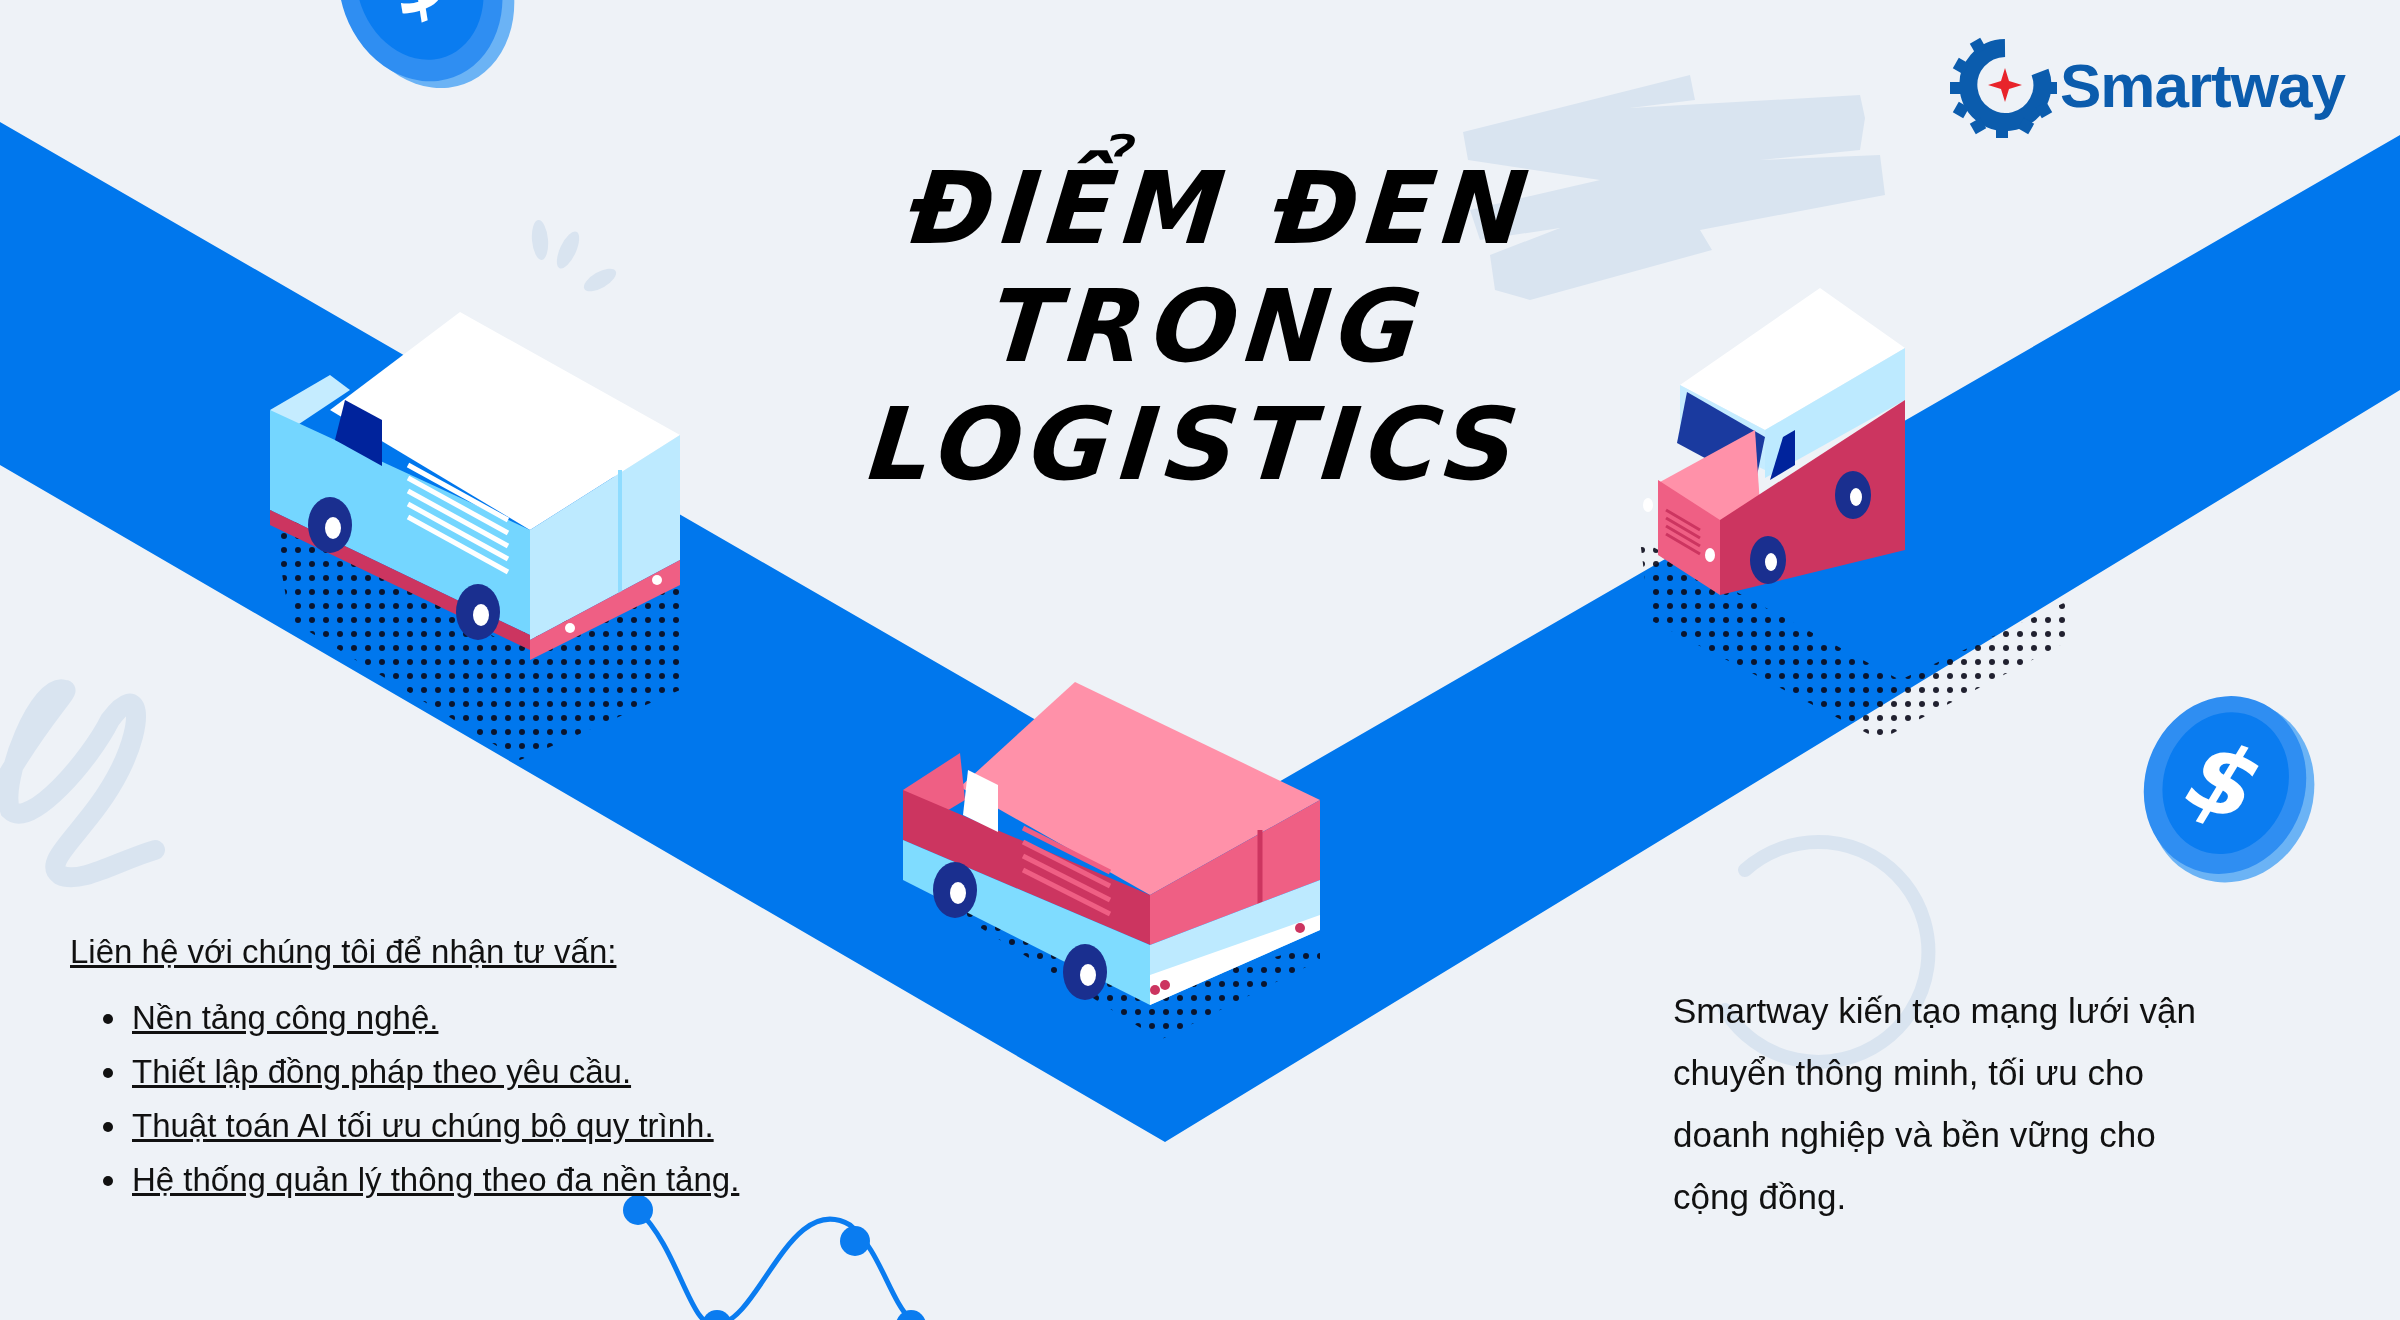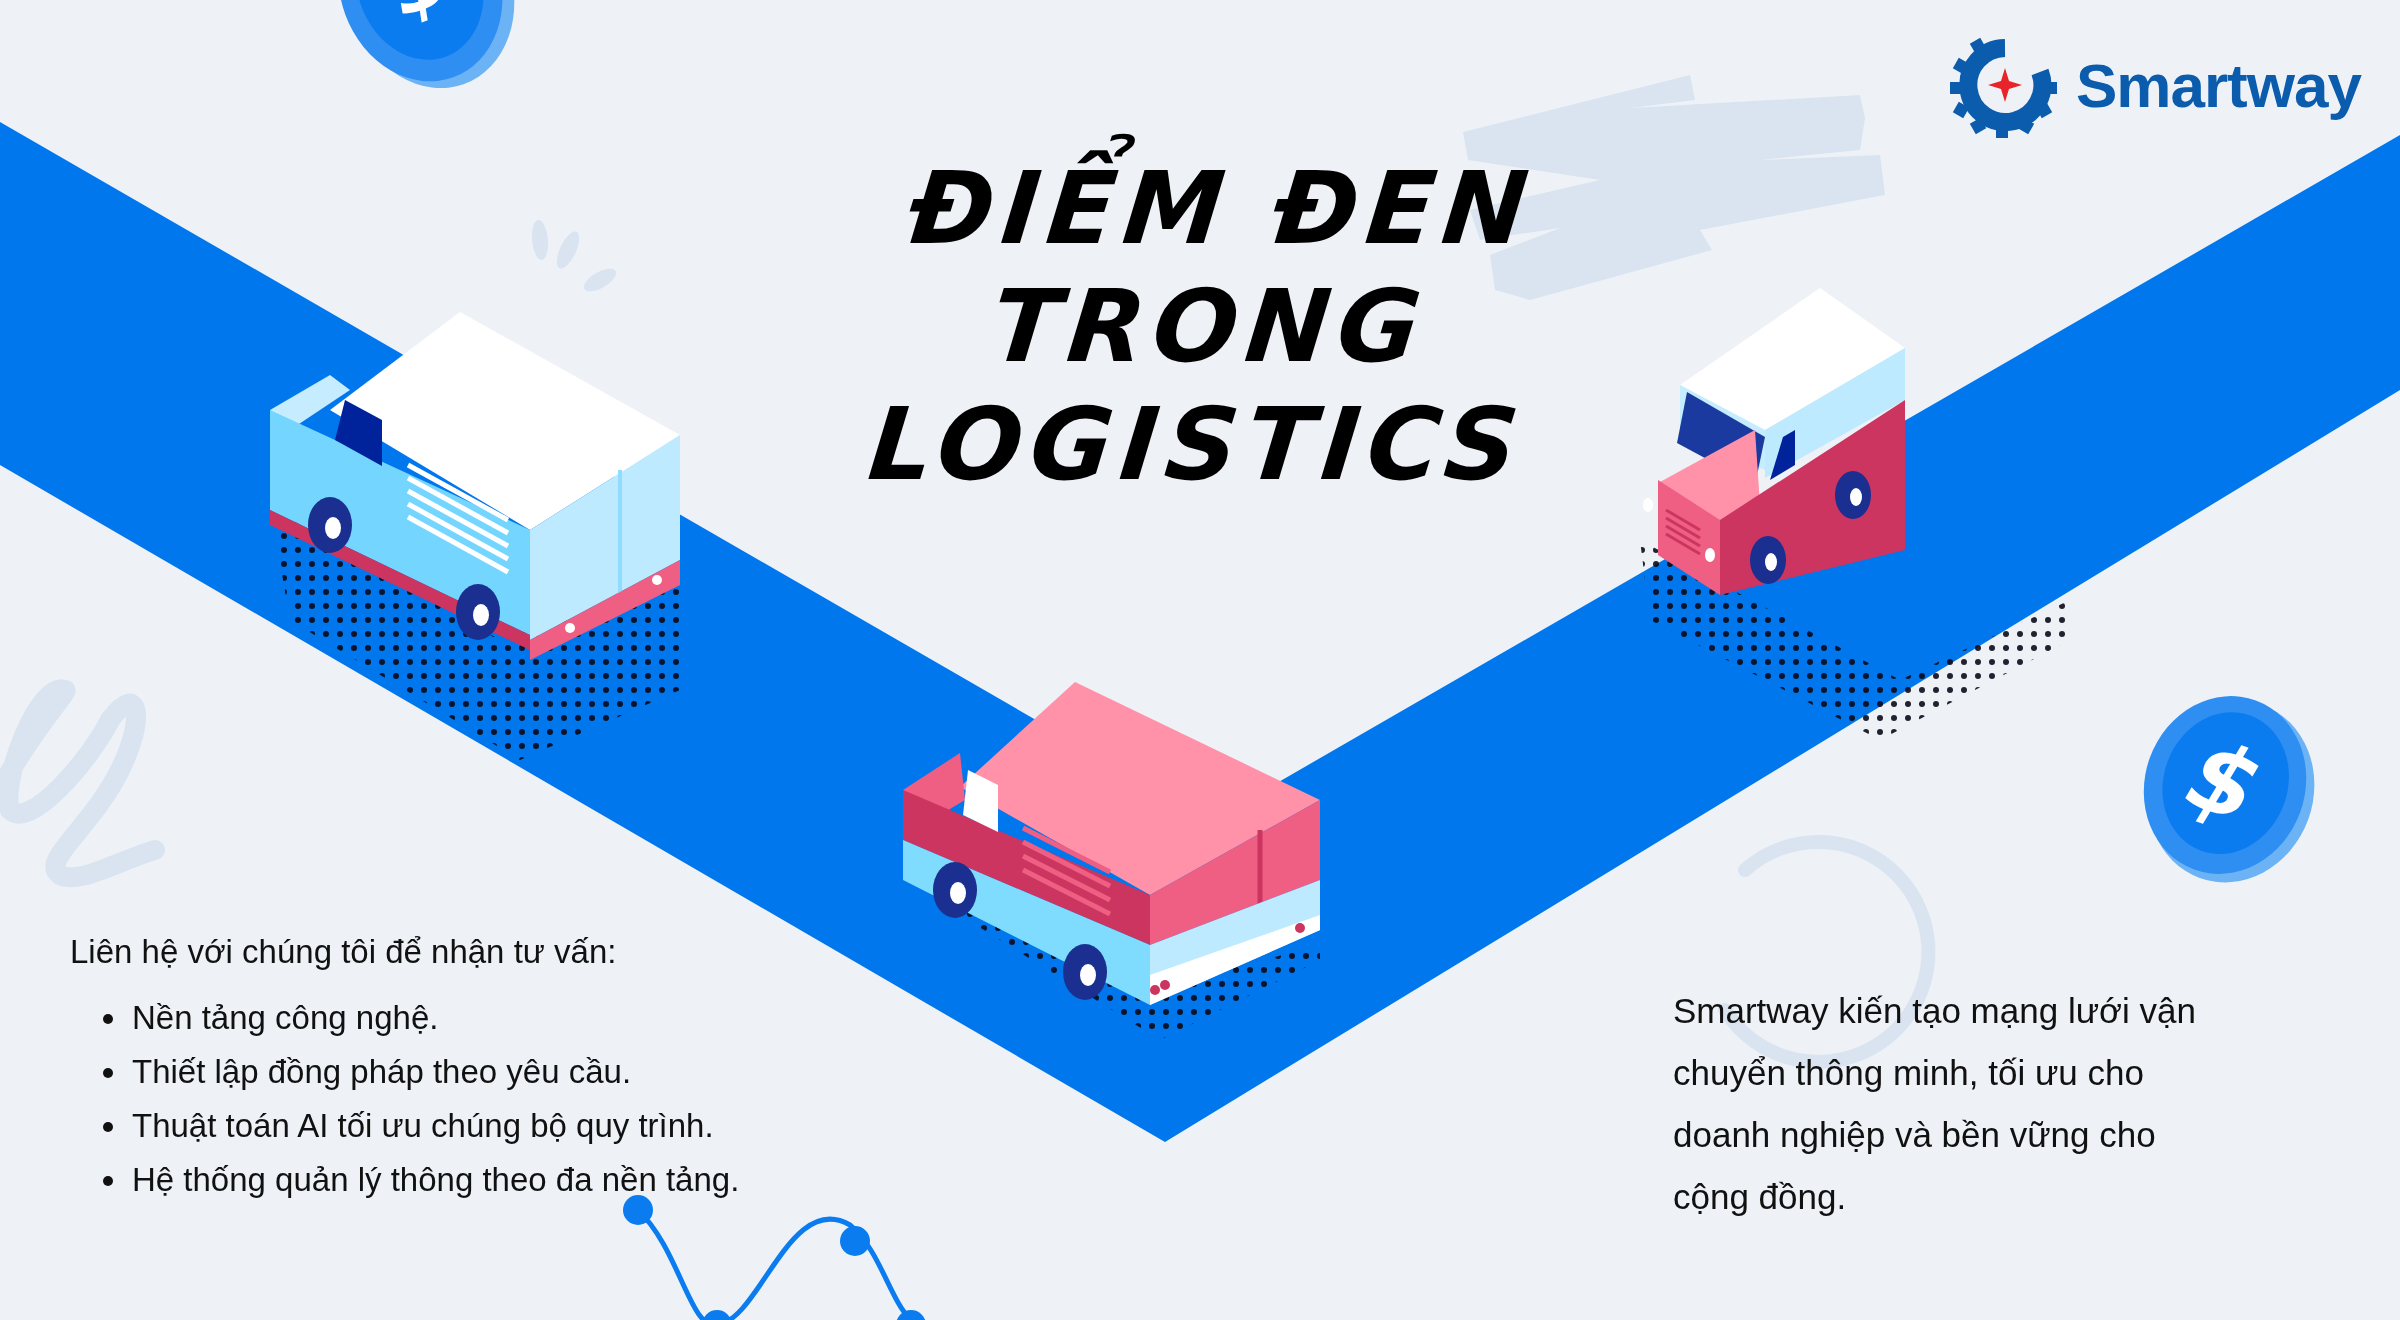--- a/index.html
+++ b/index.html
@@ -5,22 +5,22 @@
   html, body { margin:0; padding:0; }
   body { width:2400px; height:1320px; overflow:hidden; background:#eef2f7; position:relative;
          font-family:"Liberation Sans", "DejaVu Sans", sans-serif; }
   svg.full { position:absolute; left:0; top:0; width:2400px; height:1320px; }
   .title { position:absolute; left:860px; top:150px; width:700px; text-align:center;
            font-family:"DejaVu Sans", sans-serif; font-weight:bold; font-style:italic;
            font-size:100px; line-height:118px; letter-spacing:8px; color:#000; transform:skewX(-6deg); }
   .title div { white-space:nowrap; }
   .logo { position:absolute; left:1950px; top:30px; height:110px; display:flex; align-items:center; }
   .logo-text { font-family:"Liberation Sans", sans-serif; font-weight:bold; font-size:62px; color:#0b5cad;
-               letter-spacing:-1px; margin-left:16px; }
-  .left-text { position:absolute; left:70px; top:925px; font-size:33px; color:#111; line-height:54px; }
+               letter-spacing:-1px; margin-left:0; }
+  .left-text { position:absolute; left:70px; top:925px; font-size:33px; color:#111; line-height:54px;text-decoration:underline; }
   .left-text ul { margin:12px; padding-left:48px; }
   .left-text li { padding-left:2px; }
   .right-text { position:absolute; left:1673px; top:980px; width:560px; font-size:35px; color:#111; line-height:62px; }
 </style>
 </head>
 <body>
 
 <svg class="full" viewBox="0 0 2400 1320">
 
   <g fill="#d9e4f0">

